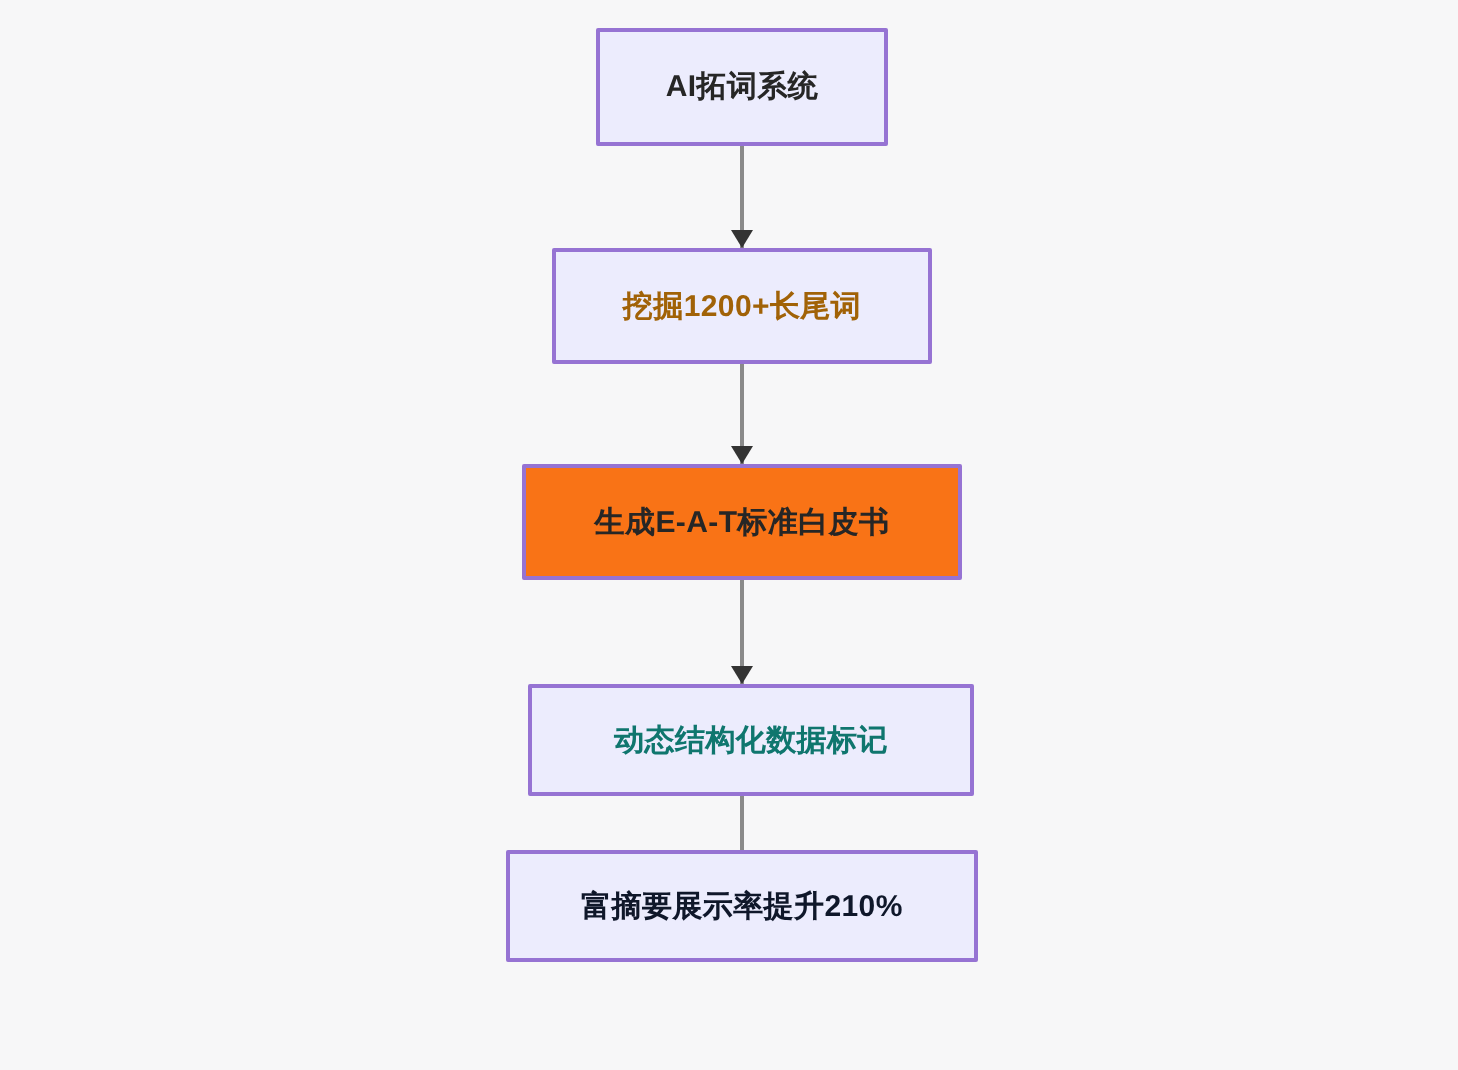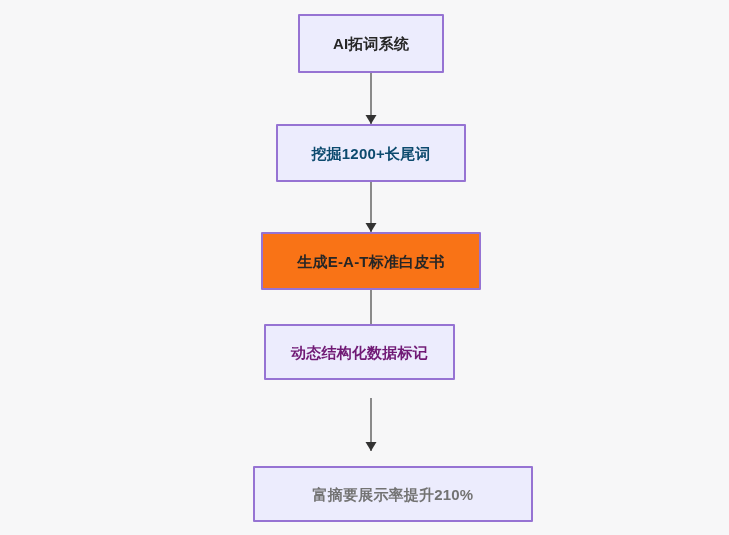--- a/index.html
+++ b/index.html
@@ -56,21 +56,21 @@
     <span class="node-label">AI拓词系统</span>
   </div>
 
   <div class="connector" id="conn-0" style="left: 362px; top: 73px; height: 51px;">
     <svg width="18" height="51" viewBox="0 0 18 51" preserveAspectRatio="none">
       <line class="conn-line" x1="9" y1="0" x2="9" y2="51" stroke="#8a8a8a" stroke-width="2"></line>
       <polygon class="conn-head" points="9,51 3.5,42 14.5,42" fill="#333333"></polygon>
     </svg>
   </div>
 
-  <div class="node" id="node-1" style="left: 276px; top: 124px; width: 190px; height: 58px; background: rgb(236, 236, 253); border-color: rgb(150, 115, 211); color: #0c4a6e;">
+  <div class="node" id="node-1" style="left: 276px; top: 124px; width: 190px; height: 58px; background: rgb(236, 236, 253); border-color: rgb(150, 115, 211); color: #a16207;">
     <span class="node-label">挖掘1200+长尾词</span>
   </div>
 
   <div class="connector" id="conn-1" style="left: 362px; top: 182px; height: 50px;">
     <svg width="18" height="50" viewBox="0 0 18 50" preserveAspectRatio="none">
       <line class="conn-line" x1="9" y1="0" x2="9" y2="50" stroke="#8a8a8a" stroke-width="2"></line>
       <polygon class="conn-head" points="9,50 3.5,41 14.5,41" fill="#333333"></polygon>
     </svg>
   </div>
 
@@ -78,28 +78,28 @@
     <span class="node-label">生成E-A-T标准白皮书</span>
   </div>
 
   <div class="connector" id="conn-2" style="left: 362px; top: 290px; height: 52px;">
     <svg width="18" height="52" viewBox="0 0 18 52" preserveAspectRatio="none">
       <line class="conn-line" x1="9" y1="0" x2="9" y2="52" stroke="#8a8a8a" stroke-width="2"></line>
       <polygon class="conn-head" points="9,52 3.5,43 14.5,43" fill="#333333"></polygon>
     </svg>
   </div>
 
-  <div class="node" id="node-3" style="left: 264px; top: 324px; width: 191px; height: 56px; background: rgb(236, 236, 253); border-color: rgb(150, 115, 211); color: #701a75;">
+  <div class="node" id="node-3" style="left: 264px; top: 342px; width: 223px; height: 56px; background: rgb(236, 236, 253); border-color: rgb(150, 115, 211); color: #0f766e;">
     <span class="node-label">动态结构化数据标记</span>
   </div>
 
   <div class="connector" id="conn-3" style="left: 362px; top: 398px; height: 53px;">
     <svg width="18" height="53" viewBox="0 0 18 53" preserveAspectRatio="none">
       <line class="conn-line" x1="9" y1="0" x2="9" y2="53" stroke="#8a8a8a" stroke-width="2"></line>
       <polygon class="conn-head" points="9,53 3.5,44 14.5,44" fill="#333333"></polygon>
     </svg>
   </div>
 
-  <div class="node" id="node-4" style="left: 253px; top: 466px; width: 280px; height: 56px; background: rgb(236, 236, 253); border-color: rgb(150, 115, 211); color: #737373;">
+  <div class="node" id="node-4" style="left: 253px; top: 425px; width: 236px; height: 56px; background: rgb(236, 236, 253); border-color: rgb(150, 115, 211); color: #0f172a;">
     <span class="node-label">富摘要展示率提升210%</span>
   </div>
 
 </div>
 
 </body></html>

